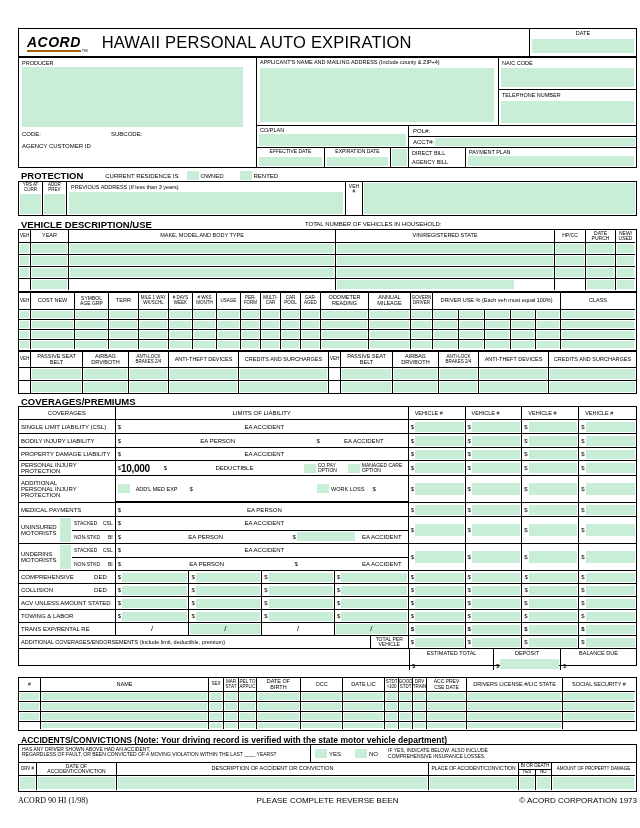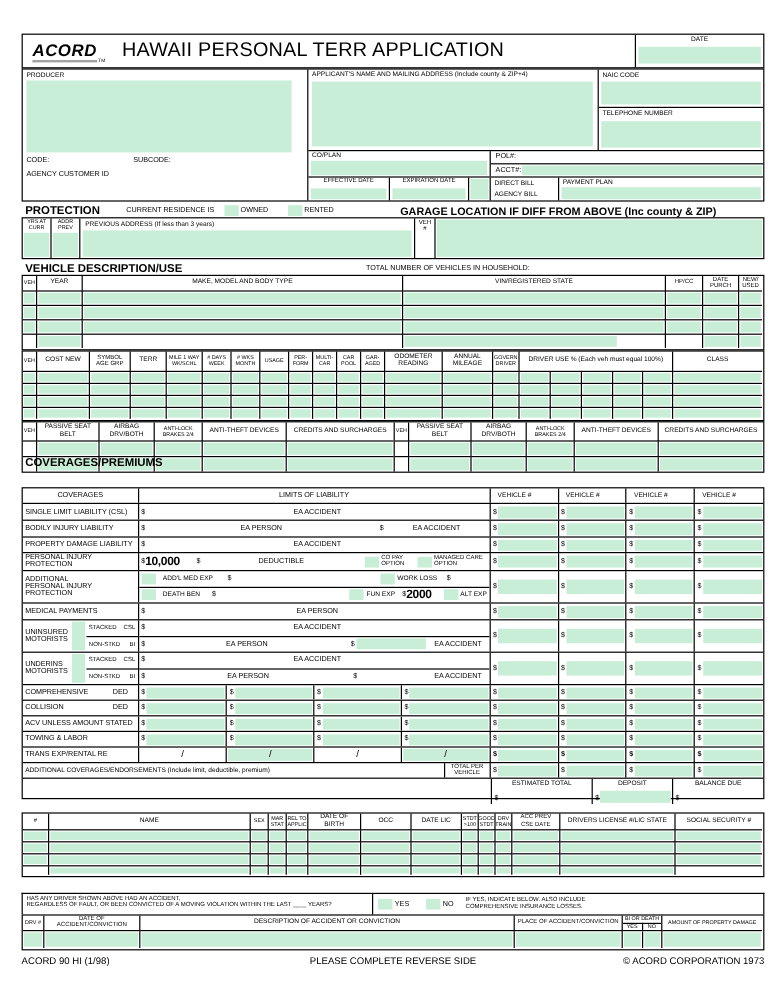--- a/index.html
+++ b/index.html
@@ -40,23 +40,23 @@
   .subcell{display:flex;align-items:center;border-right:1px solid #000;position:relative;overflow:hidden;}
   .slash{position:absolute;left:50%;top:50%;transform:translate(-50%,-55%);font-size:8px;}
 </style>
 </head>
 <body>
 
 <div class="page">
 
   <div class="sec bx fx" style="top:28px;height:29px;">
     <div class="fx" style="flex:1;align-items:center;padding-left:8px;">
-      <span style="font-style:italic;font-weight:bold;font-size:14px;border-bottom:2px solid #a3a3a3;letter-spacing:0.5px;">ACORD</span>
+      <span style="font-style:italic;font-weight:bold;font-size:14px;border-bottom:2px solid #a16207;letter-spacing:0.5px;">ACORD</span>
       <span style="font-size:4px;align-self:flex-end;margin:0 0 3px 1px;">TM</span>
-      <span style="font-size:16.5px;margin-left:14px;letter-spacing:0.2px;">HAWAII PERSONAL TERR APPLICATION</span>
+      <span style="font-size:16.5px;margin-left:14px;letter-spacing:0.2px;">HAWAII PERSONAL AUTO EXPIRATION</span>
     </div>
     <div class="rel" style="width:107px;border-left:1.5px solid #000;">
       <div class="f55 hc" style="height:9px;">DATE</div>
       <div class="g" style="position:absolute;left:2px;right:2px;top:10px;height:14px;"></div>
     </div>
   </div>
 
   <div class="sec bx fx" style="top:57px;height:111px;">
 
     <div class="rel br" style="width:238px;border-right-width:1.5px;">
@@ -127,21 +127,20 @@
     </div>
   </div>
 
   <div class="sec fx" style="top:170px;height:11px;align-items:center;">
     <span class="sect-title" style="padding-left:3px;">PROTECTION</span>
     <span class="f6" style="margin-left:22px;">CURRENT RESIDENCE IS</span>
     <span class="chip" style="margin-left:8px;"></span>
     <span class="f6">OWNED</span>
     <span class="chip" style="margin-left:16px;"></span>
     <span class="f6">RENTED</span>
-    <span class="sect-title" style="margin-left:auto;padding-right:40px;font-size:9px;">GARAGE LOCATION IF DIFF FROM ABOVE (Inc county &amp; ZIP)</span>
   </div>
 
   <div class="sec bx fx" style="top:181px;height:35px;">
     <div class="rel" style="width:24px;border-right:1px solid #000;">
       <div class="f45 hc" style="height:11px;">YRS AT CURR</div>
       <div class="g" style="position:absolute;left:1px;right:1px;top:12px;bottom:1px;"></div>
     </div>
     <div class="rel" style="width:24px;border-right:1px solid #000;">
       <div class="f45 hc" style="height:11px;">ADDR PREV</div>
       <div class="g" style="position:absolute;left:1px;right:1px;top:12px;bottom:1px;"></div>
@@ -611,21 +610,21 @@
         </div>
         <div class="cl nb">
           <i class="gf"></i>
         </div>
         <div class="cl nb nr">
           <i class="gf"></i>
         </div>
     </div>
   </div>
 
-  <div class="sec sect-title" style="top:380px;padding-left:3px;">COVERAGES/PREMIUMS</div>
+  <div class="sec sect-title" style="top:396px;padding-left:3px;">COVERAGES/PREMIUMS</div>
 
   <div class="sec bx" style="top:406px;height:260px;">
 
     <div class="cov-row" style="height:12px;border-top:none;">
       <div class="ca f6" style="justify-content:center;padding-left:0;">COVERAGES</div>
       <div class="cb f6" style="justify-content:center;">LIMITS OF LIABILITY</div>
       <div class="cv f55" style="padding-left:6px;">VEHICLE #</div>
       <div class="cv f55" style="padding-left:6px;">VEHICLE #</div>
       <div class="cv f55" style="padding-left:6px;">VEHICLE #</div>
       <div class="cv f55" style="padding-left:6px;">VEHICLE #</div>
@@ -742,32 +741,20 @@
       <div class="cb" style="flex-direction:column;align-items:stretch;">
         <div class="sub" style="border-bottom:1px solid #000;flex:1;">
           <i class="chip"></i>
           <span class="f55" style="margin-left:4px;">ADD'L MED EXP</span>
           <span class="d" style="margin-left:12px;">$</span>
           <span style="flex:1;"></span>
           <i class="chip"></i>
           <span class="f55">WORK LOSS</span>
           <span class="d" style="margin-left:8px;">$</span>
           <span style="width:32px;"></span>
-        </div>
-        <div class="sub" style="flex:1;">
-          <i class="chip"></i>
-          <span class="f55" style="margin-left:4px;">DEATH BEN</span>
-          <span class="d" style="margin-left:10px;">$</span>
-          <span style="flex:1;"></span>
-          <i class="chip"></i>
-          <span class="f55">FUN EXP</span>
-          <span class="d" style="margin-left:6px;">$</span>
-          <span class="big">2000</span>
-          <i class="chip" style="margin-left:10px;"></i>
-          <span class="f55" style="margin-right:2px;">ALT EXP</span>
         </div>
       </div>
       <div class="cv">
           <span class="d">$</span>
           <i class="gi" style="height:12px;"></i>
         </div>
       <div class="cv">
           <span class="d">$</span>
           <i class="gi" style="height:12px;"></i>
         </div>
@@ -1326,20 +1313,21 @@
         <div class="cl nb">
           <i class="gf"></i>
         </div>
         <div class="cl nb">
           <i class="gf"></i>
         </div>
         <div class="cl nb nr"></div>
     </div>
   </div>
 
+  <div class="sec sect-title" style="top:735px;font-size:8.5px;padding-left:3px;">ACCIDENTS/CONVICTIONS (Note: Your driving record is verified with the state motor vehicle department)</div>
 
   <div class="sec bx fx" style="top:744px;height:18px;border-bottom:none;">
     <div class="f5 tt" style="width:292px;border-right:1px solid #000;padding:2px 0 0 3px;">
       <span>HAS ANY DRIVER SHOWN ABOVE HAD AN ACCIDENT,</span><br><span>REGARDLESS OF FAULT, OR BEEN CONVICTED OF A MOVING VIOLATION WITHIN THE LAST ____ YEARS?</span>
     </div>
     <div class="fx" style="flex:1;align-items:center;">
       <i class="chip" style="margin-left:4px;"></i>
       <span class="f6">YES</span>
       <i class="chip" style="margin-left:14px;"></i>
       <span class="f6">NO</span>
@@ -1382,18 +1370,18 @@
             <i class="gf"></i>
           </span>
       </div>
       <div class="cl nb nr">
           <i class="gf"></i>
         </div>
     </div>
   </div>
 
   <div class="sec fx" style="top:796px;align-items:center;">
-    <span class="f8" style="width:200px;">ACORD 90 HI (1/98)</span>
-    <span class="f8" style="flex:1;text-align:center;">PLEASE COMPLETE REVERSE SIDE</span>
+    <span class="f8" style="width:200px;font-family:Liberation Serif, serif;">ACORD 90 HI (1/98)</span>
+    <span class="f8" style="flex:1;text-align:center;">PLEASE COMPLETE REVERSE BEEN</span>
     <span class="f8" style="width:200px;text-align:right;">© ACORD CORPORATION 1973</span>
   </div>
 
 </div>
 
 </body></html>

